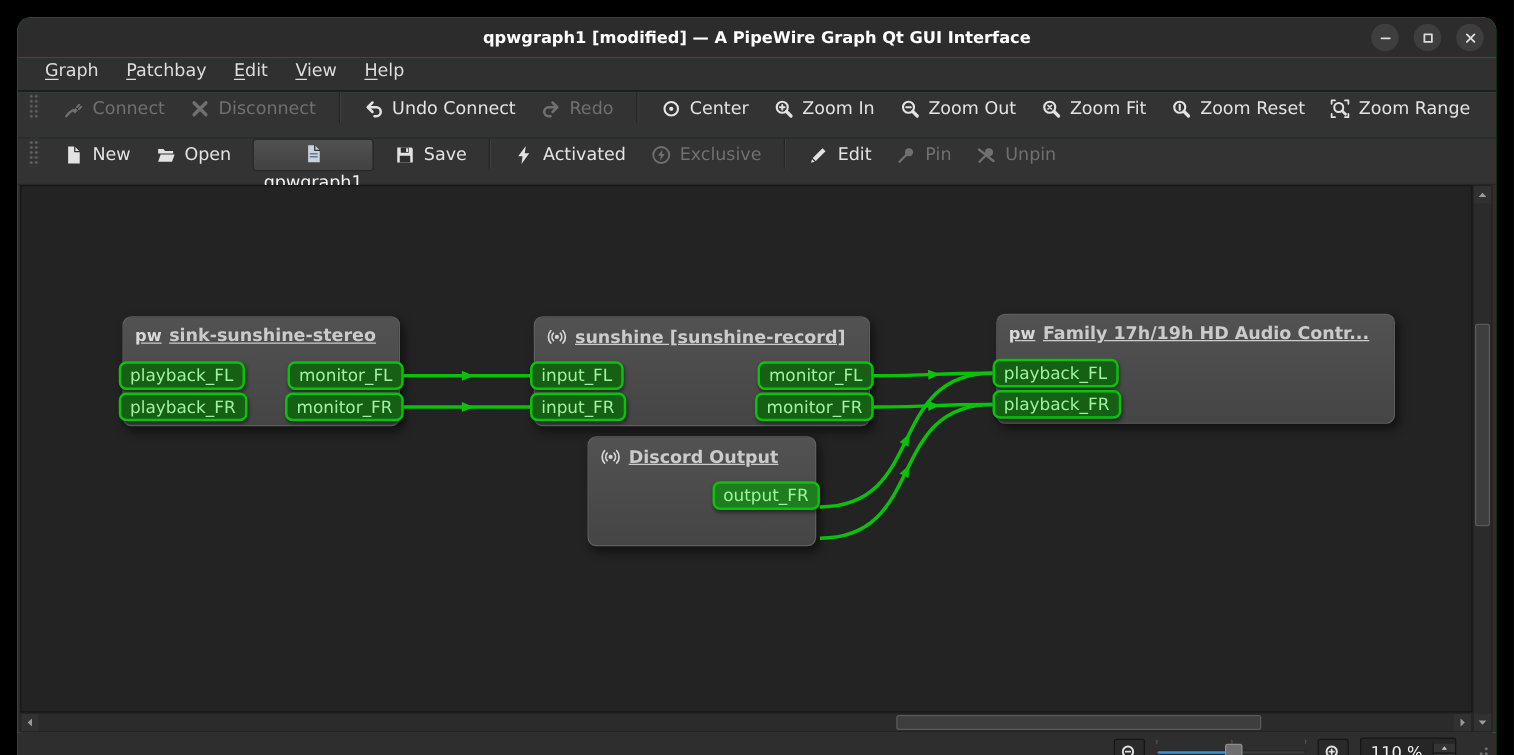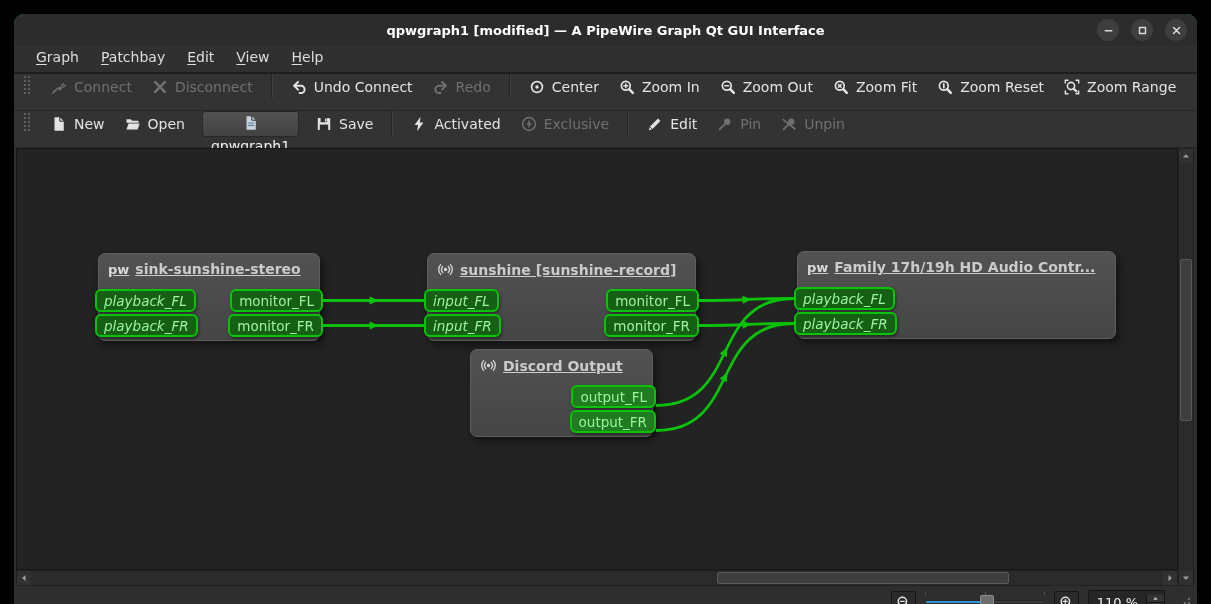--- a/index.html
+++ b/index.html
@@ -60,21 +60,21 @@
   .node-head .icon { color:#d6d6d6; flex:none; }
   .node-head .icon svg { width:17px; height:17px; }
   .pw-glyph { font-weight:bold; font-size:13px; color:#d8d8d8; line-height:1; }
   .rows { position:absolute; left:0; right:0; top:35px; display:flex;
     flex-direction:column; gap:2px; }
   .port-row { display:flex; justify-content:space-between; height:23px; }
   .port { height:23px; display:flex; align-items:center; padding:0 7px;
     font-size:13.5px; white-space:nowrap; border-radius:6px;
     border:2px solid var(--pb); color:var(--pt); background:var(--pf);
     box-shadow:1px 2px 3px rgba(0,0,0,0.4); }
-  .port.in  { margin-left:-4px;font-style:italic; }
+  .port.in  { margin-left:-4px; }
   .port.out { margin-left:auto; margin-right:-4px; }
   .port.hl  { background:var(--pfh); }
   
   .vscroll { grid-column:2; grid-row:1 / 3; display:flex; flex-direction:column;
     background:#2b2b2b; border:1px solid #222222; }
   .hscroll { grid-column:1; grid-row:2; display:flex;
     background:#2b2b2b; border:1px solid #222222; }
   .sb-arrow { flex:none; width:14px; height:14px; display:flex; align-items:center;
     justify-content:center; color:#9c9c9c; background:#313131; }
   .sb-arrow svg { width:10px; height:10px; }
@@ -408,23 +408,20 @@
             <span class="icon">
               <svg width="16" height="16" viewBox="0 0 16 16" fill="none" stroke="currentColor" stroke-linecap="round" stroke-linejoin="round">
                 <circle cx="8" cy="8" r="1.6" fill="currentColor" stroke="none"></circle>
                 <path d="M5.4 5.2 a4.2 4.2 0 0 0 0 5.6 M10.6 5.2 a4.2 4.2 0 0 1 0 5.6 M3.4 3.4 a6.9 6.9 0 0 0 0 9.2 M12.6 3.4 a6.9 6.9 0 0 1 0 9.2" stroke-width="1.3"></path>
               </svg>
             </span>
             <span>Discord Output</span>
           </div>
           <div class="rows">
             <div class="port-row">
-              <div class="port out hl">output_FL</div>
-            </div>
-            <div class="port-row">
               <div class="port out hl">output_FR</div>
             </div>
           </div>
         </div>
         <svg class="edges">
           <path d="M 306 151.5 C 368.62 151.5 344.38 151.5 407 151.5" stroke="#0bc20b" stroke-width="2.8" fill="none"></path>
           <polygon points="362,151.5 352.5,155.5 352.5,147.5" fill="#0bc20b"></polygon>
           <path d="M 306 176.5 C 368.62 176.5 344.38 176.5 407 176.5" stroke="#0bc20b" stroke-width="2.8" fill="none"></path>
           <polygon points="362,176.5 352.5,180.5 352.5,172.5" fill="#0bc20b"></polygon>
           <path d="M 682 151.5 C 740.9 151.5 718.1 149.5 777 149.5" stroke="#0bc20b" stroke-width="2.8" fill="none"></path>

